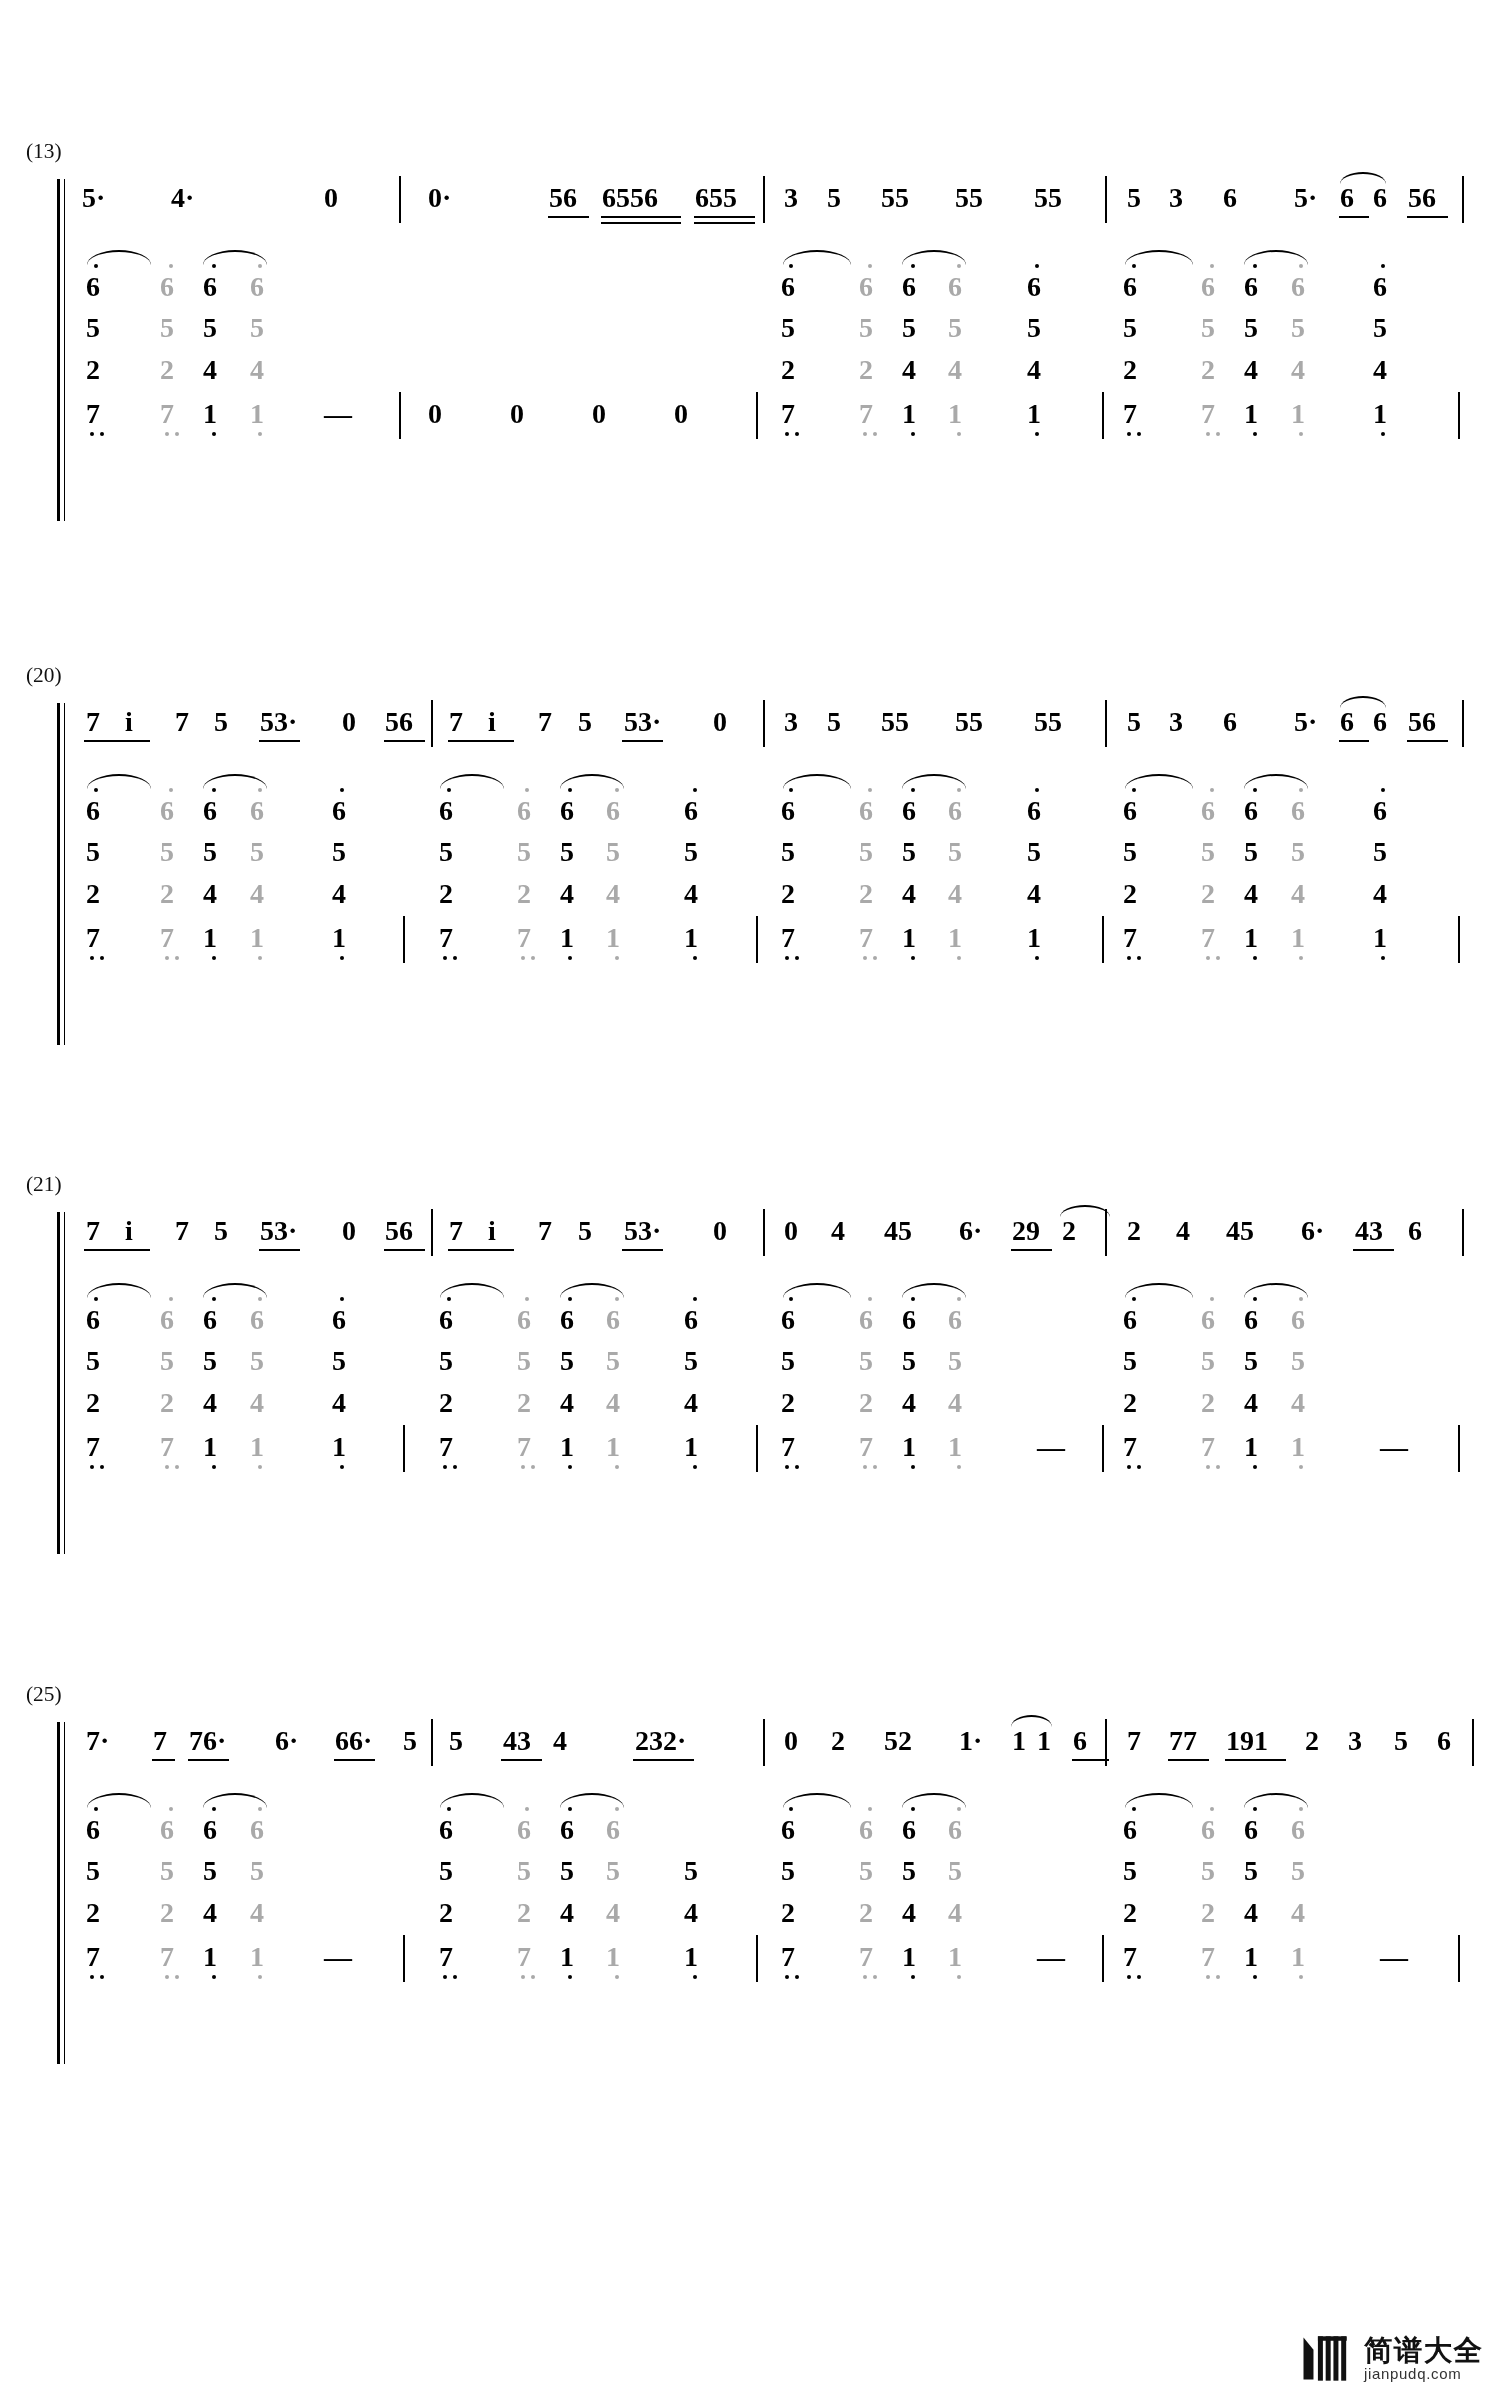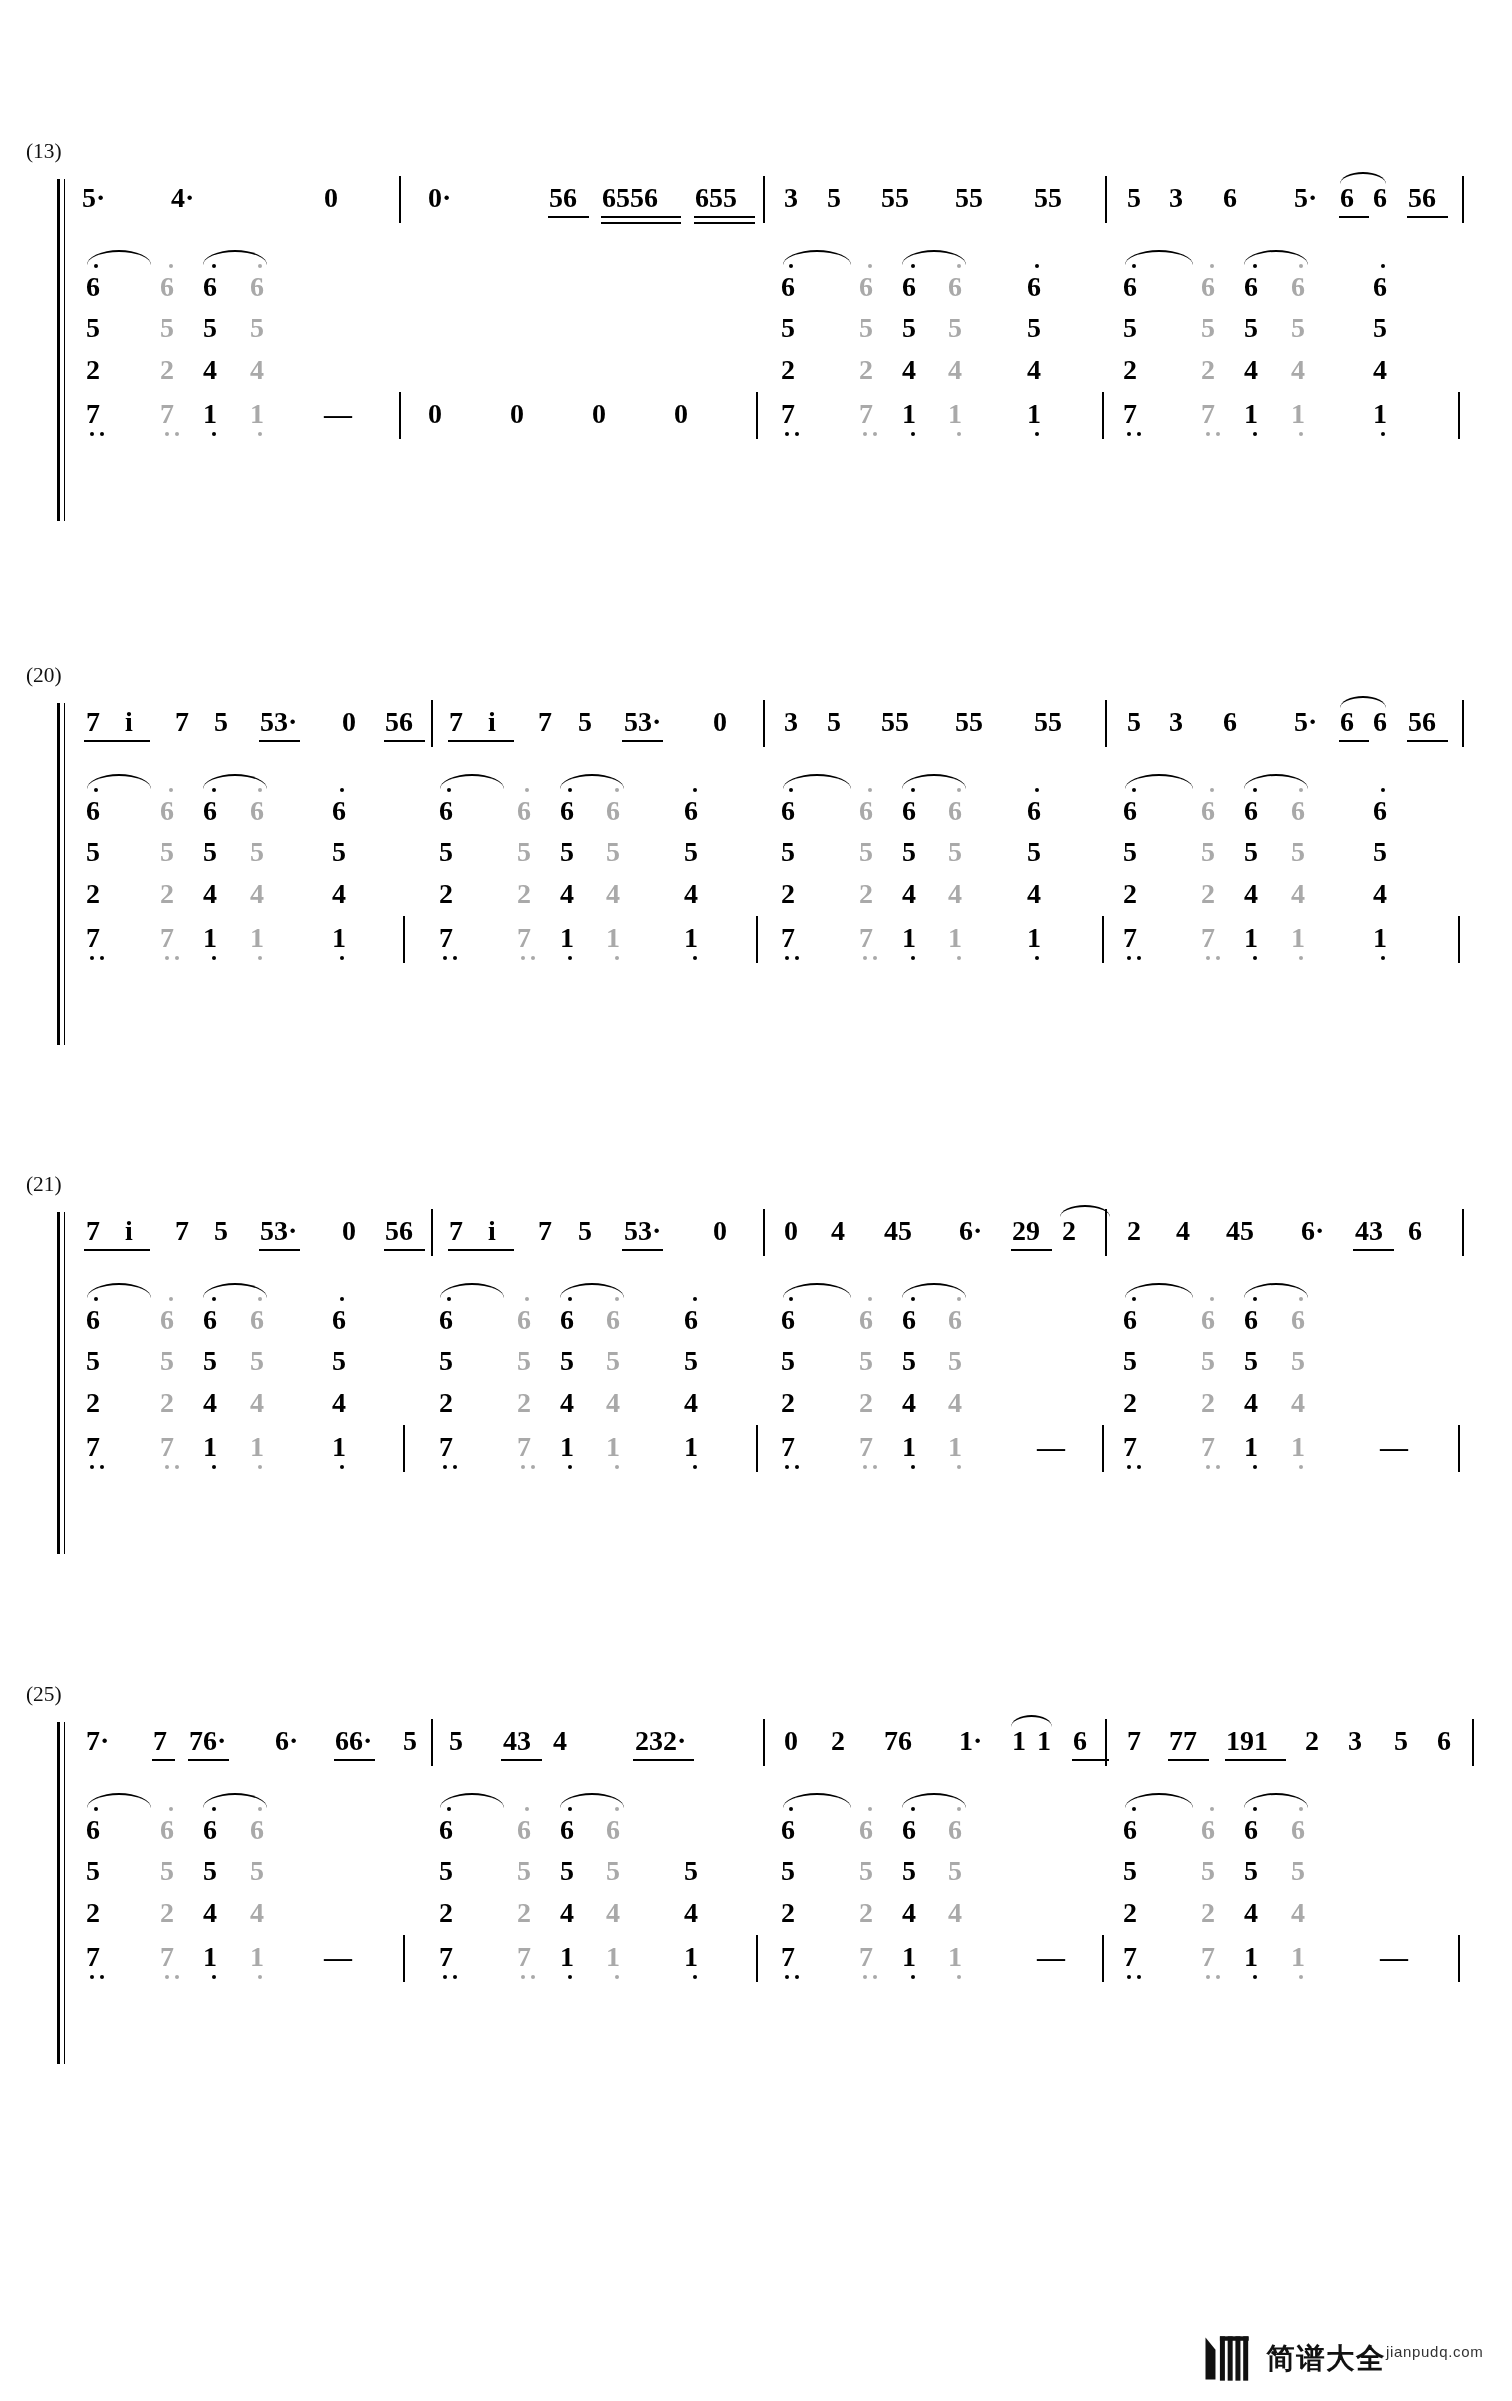--- a/index.html
+++ b/index.html
@@ -124,21 +124,21 @@
     display: flex;
     align-items: center;
     gap: 7.1px;
   }
   .wm-logo {
     width: 56px;
     height: 51px;
   }
   .wm-text {
     display: flex;
-    flex-direction: row;
+    flex-direction: column;
     line-height: 1.05;
   }
   .wm-cn {
     font-family: "Liberation Serif", serif;
     font-size: 28.5px;
     font-weight: 700;
     color: #111;
     letter-spacing: 1.4px;
   }
   .wm-en {
@@ -759,21 +759,21 @@
       <div class="barline" style="left:431px; top:-5.7px; height:47px;"></div>
       <div class="cell" style="left:449px;">5</div>
       <div class="cell" style="left:503px;">43</div>
       <div class="beam" style="left:501px; top:34px; width:41px;"></div>
       <div class="cell" style="left:553px;">4</div>
       <div class="cell" style="left:635px;">232·</div>
       <div class="beam" style="left:633px; top:34px; width:61px;"></div>
       <div class="barline" style="left:763px; top:-5.7px; height:47px;"></div>
       <div class="cell" style="left:784px;">0</div>
       <div class="cell" style="left:831px;">2</div>
-      <div class="cell" style="left:884px;">76</div>
+      <div class="cell" style="left:884px;">52</div>
       <div class="cell" style="left:959px;">1·</div>
       <div class="tie-top" style="left:1011px; top:-10px; width:41px;"></div>
       <div class="cell" style="left:1012px;">1</div>
       <div class="cell" style="left:1037px;">1</div>
       <div class="cell" style="left:1073px;">6</div>
       <div class="beam" style="left:1072px; top:34px; width:37px;"></div>
       <div class="barline" style="left:1105px; top:-5.7px; height:47px;"></div>
       <div class="cell" style="left:1127px;">7</div>
       <div class="cell" style="left:1169px;">77</div>
       <div class="beam" style="left:1168px; top:34px; width:41px;"></div>

